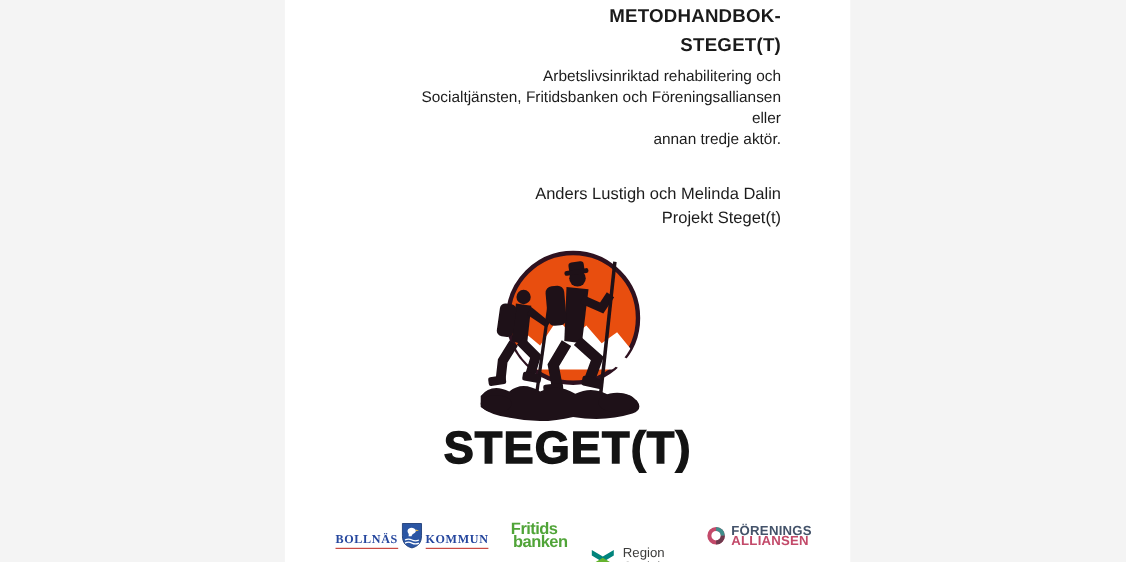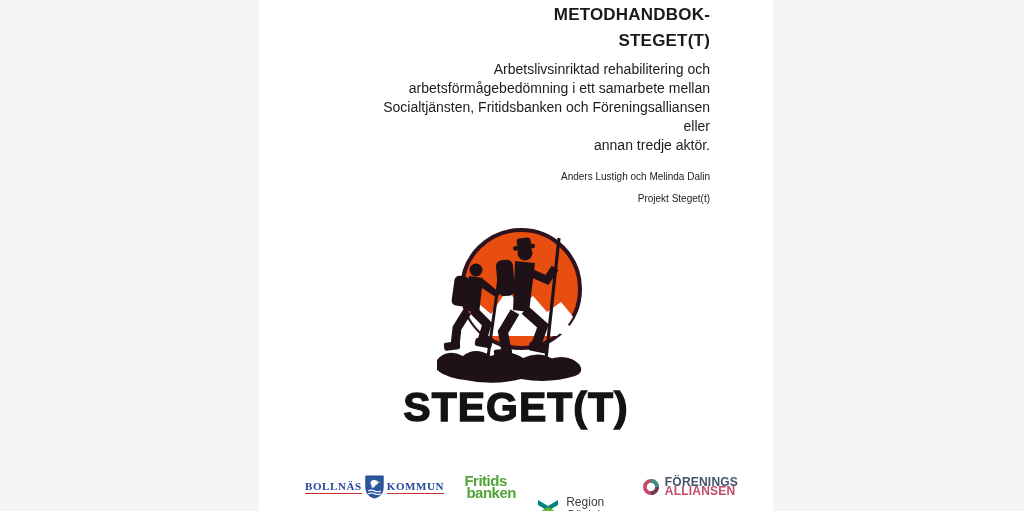--- a/index.html
+++ b/index.html
@@ -51,21 +51,21 @@
     color: #1c1c1c;
   }
   .doc-subtitle span { display: block; }
 
   
   .author-area {
     position: absolute;
     top: 166px;
     right: 63px;
     text-align: right;
-    font-size: 10px;
+    font-size: 15px;
     line-height: 22px;
     color: #1c1c1c;
   }
   .author-area p { margin: 0; }
 
   
   .logo-area {
     position: absolute;
     top: 226px;
     left: 50%;
@@ -92,21 +92,21 @@
     right: 35px;
     top: 464px;
     height: 46px;
     display: flex;
     justify-content: space-between;
     align-items: center;
   }
   .partner { display: flex; align-items: center; }
 
   
-  .bollnas { gap: 3px; }
+  .bollnas { gap: 3px; align-items: flex-end; }
   .bollnas .crest-text {
     font-family: "Liberation Serif", serif;
     font-size: 11px;
     font-weight: bold;
     letter-spacing: 0.6px;
     color: #26479e;
     border-bottom: 1.5px solid #c4372f;
     padding-bottom: 1px;
     line-height: 12px;
   }
@@ -149,21 +149,20 @@
 <div class="viewport">
   <div class="paper">
 
     <div class="title-area">
       <h1 class="doc-title">
         <span>METODHANDBOK-</span>
         <span>STEGET(T)</span>
       </h1>
       <p class="doc-subtitle">
         <span>Arbetslivsinriktad rehabilitering och</span>
-        <span>arbetsförmågebedömning i ett samarbete mellan</span>
         <span>Socialtjänsten, Fritidsbanken och Föreningsalliansen eller</span>
         <span>annan tredje aktör.</span>
       </p>
     </div>
 
     <div class="author-area">
       <p>Anders Lustigh och Melinda Dalin</p>
       <p>Projekt Steget(t)</p>
     </div>
 

